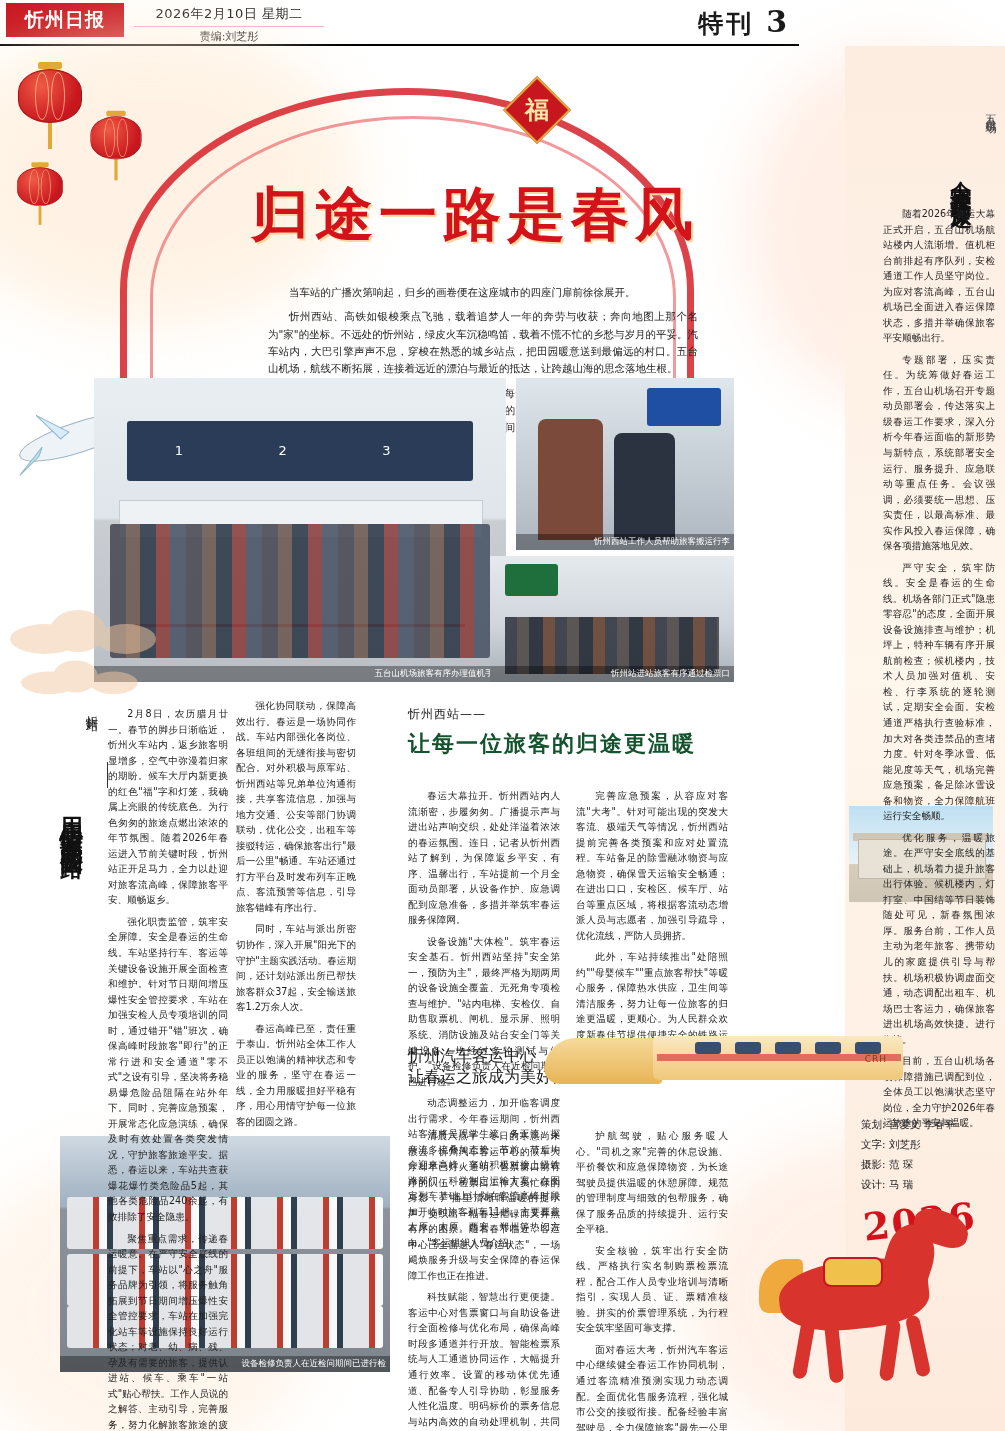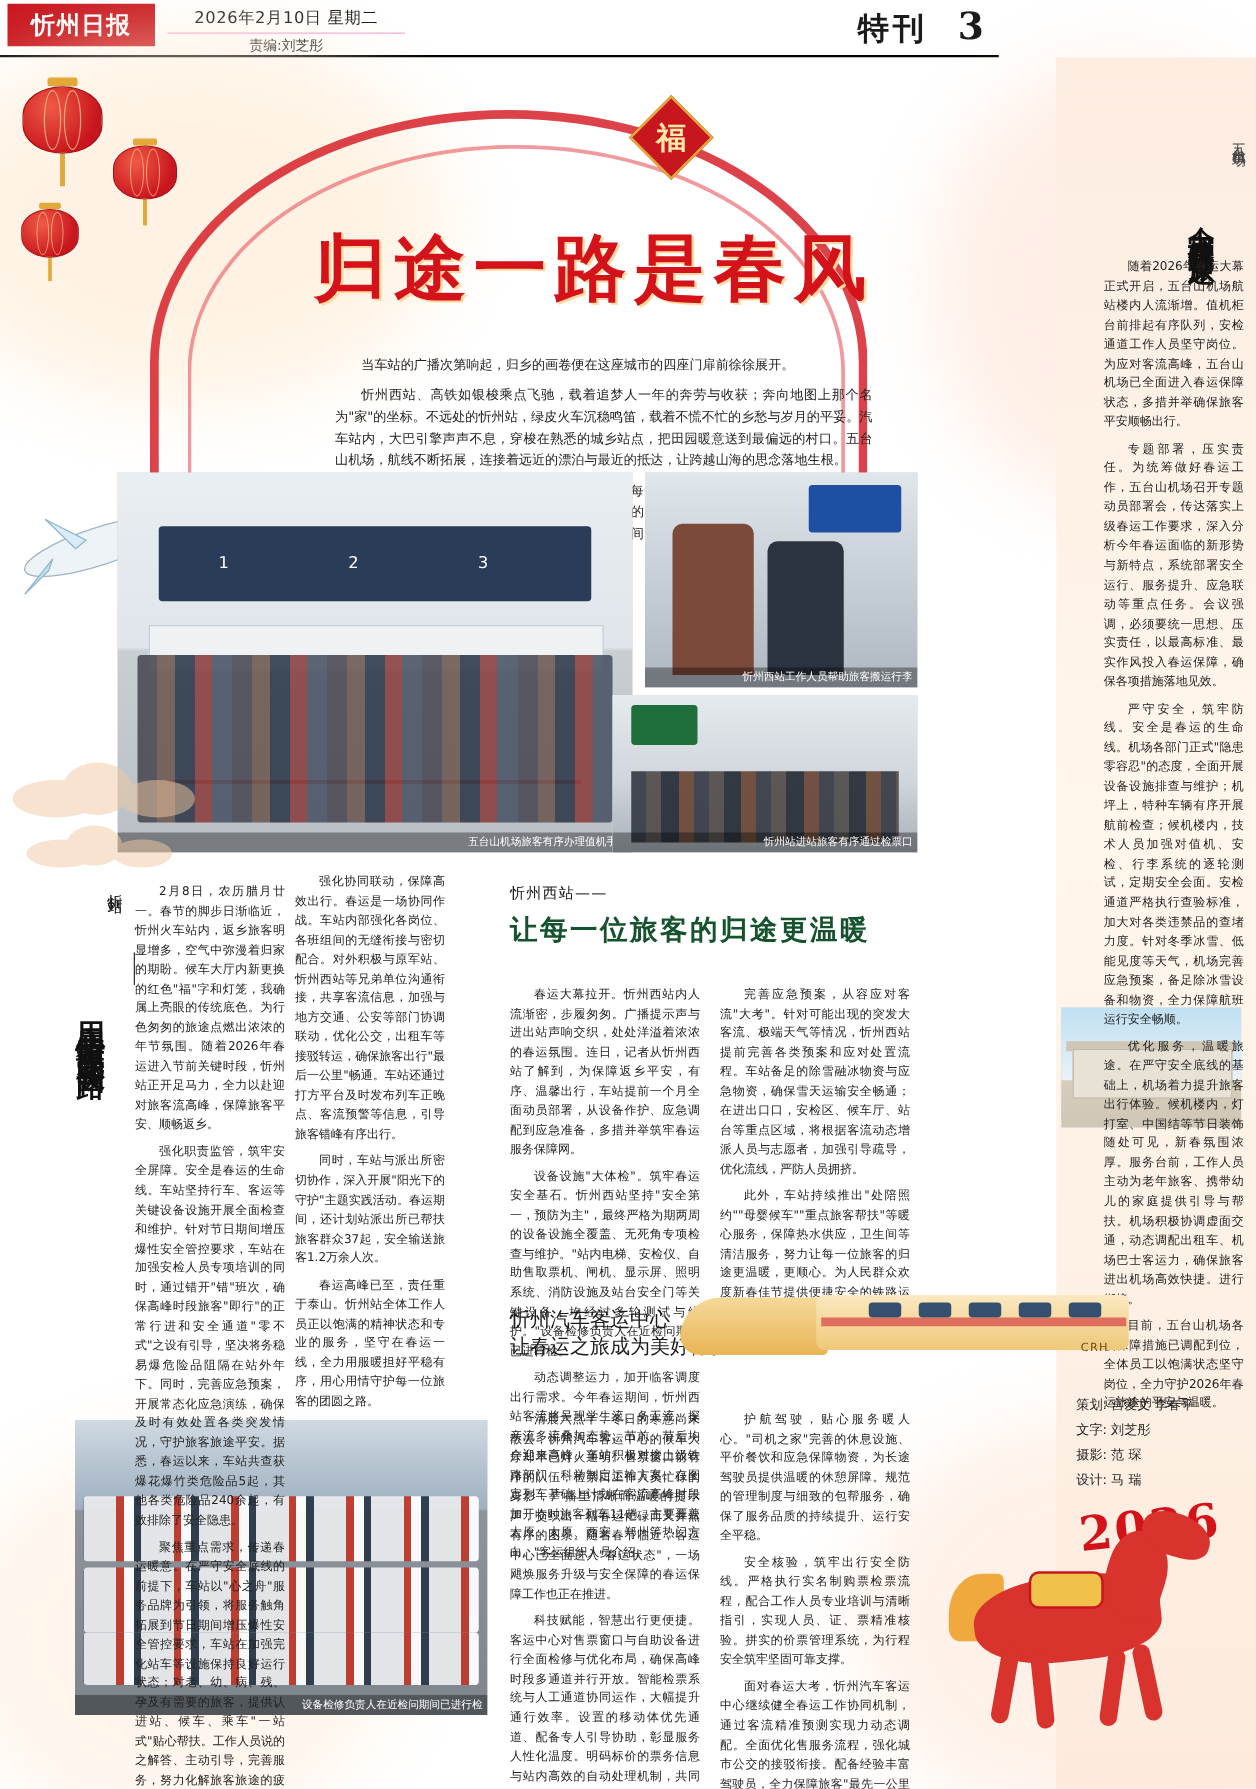--- a/index.html
+++ b/index.html
@@ -28,21 +28,21 @@
     position:absolute;left:134px;top:2px;width:190px;height:40px;
     text-align:center;
   }
   .date-line{
     font-size:13px;padding-top:3px;letter-spacing:.5px;
   }
   .editor-line{
     font-size:11px;border-top:1px solid #f9a8d4;margin-top:3px;padding-top:2px;
   }
   .mh-right{
-    position:absolute;right:12px;top:4px;display:flex;align-items:baseline;gap:24px;justify-content:flex-end;
+    position:absolute;right:12px;top:4px;display:flex;align-items:baseline;gap:12px;justify-content:flex-end;
   }
   .special-label{
     font-family:"DejaVu Serif","Liberation Serif",serif;
     font-weight:bold;font-size:25px;letter-spacing:3px;
   }
   .page-num{
     font-family:"DejaVu Serif","Liberation Serif",serif;
     font-weight:bold;font-size:30px;
   }
 
@@ -162,21 +162,21 @@
     background:linear-gradient(180deg,#f6d99a,#e8b455);
     border-radius:60px 8px 8px 40px;transform:skewX(-8deg);
   }
   .train .body{
     position:absolute;left:108px;top:22px;width:250px;height:44px;
     background:linear-gradient(180deg,#fbe9c2,#efc878);
     border-radius:6px;
   }
   .train .stripe{position:absolute;left:112px;top:40px;width:244px;height:7px;background:#d9534f;opacity:.8;}
   .train .win{position:absolute;top:28px;width:26px;height:12px;background:#35506e;border-radius:3px;}
-  .train .crh{position:absolute;right:18px;top:60px;font-size:9px;color:#6b4b17;letter-spacing:1px;}
+  .train .crh{position:absolute;right:18px;top:40px;font-size:9px;color:#6b4b17;letter-spacing:1px;}
 
   
   .horse{position:absolute;right:22px;bottom:36px;width:230px;height:190px;}
   .horse .yr{
     position:absolute;right:6px;top:-6px;
     font-family:"DejaVu Serif","Liberation Serif",serif;
     font-size:38px;font-weight:bold;color:#d3121a;letter-spacing:2px;
     transform:rotate(-6deg);
   }
   .horse .bd{

